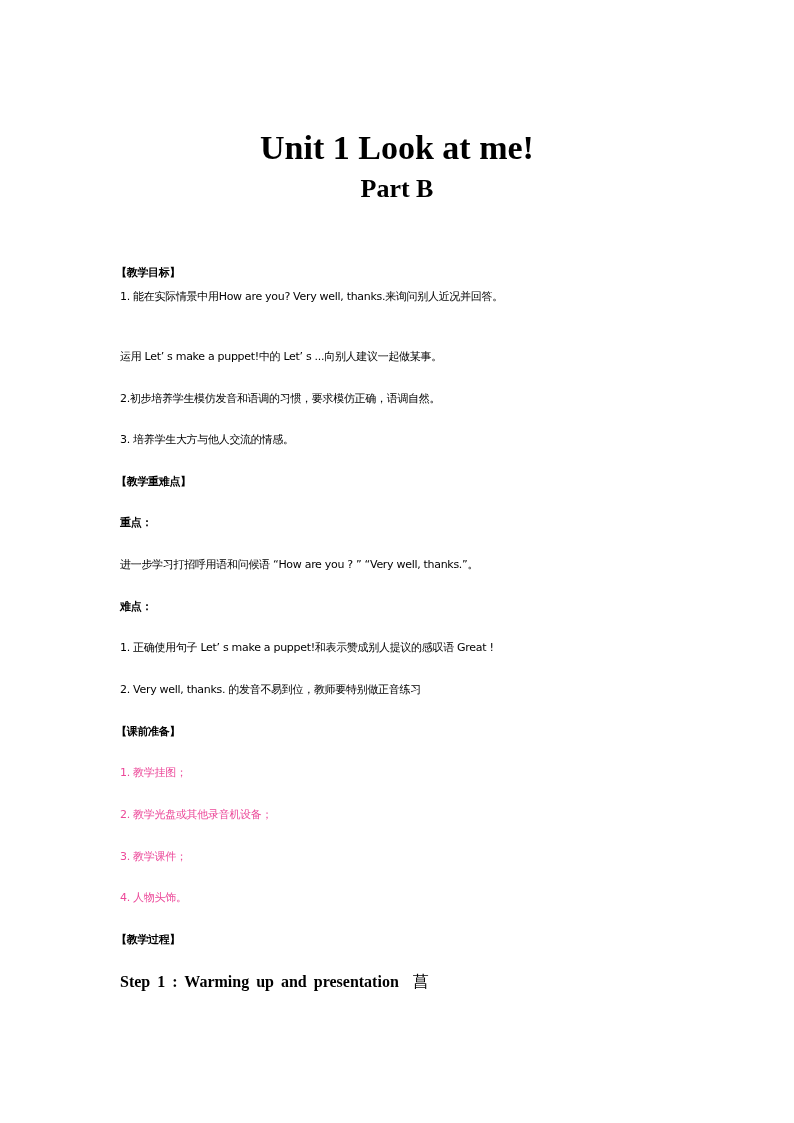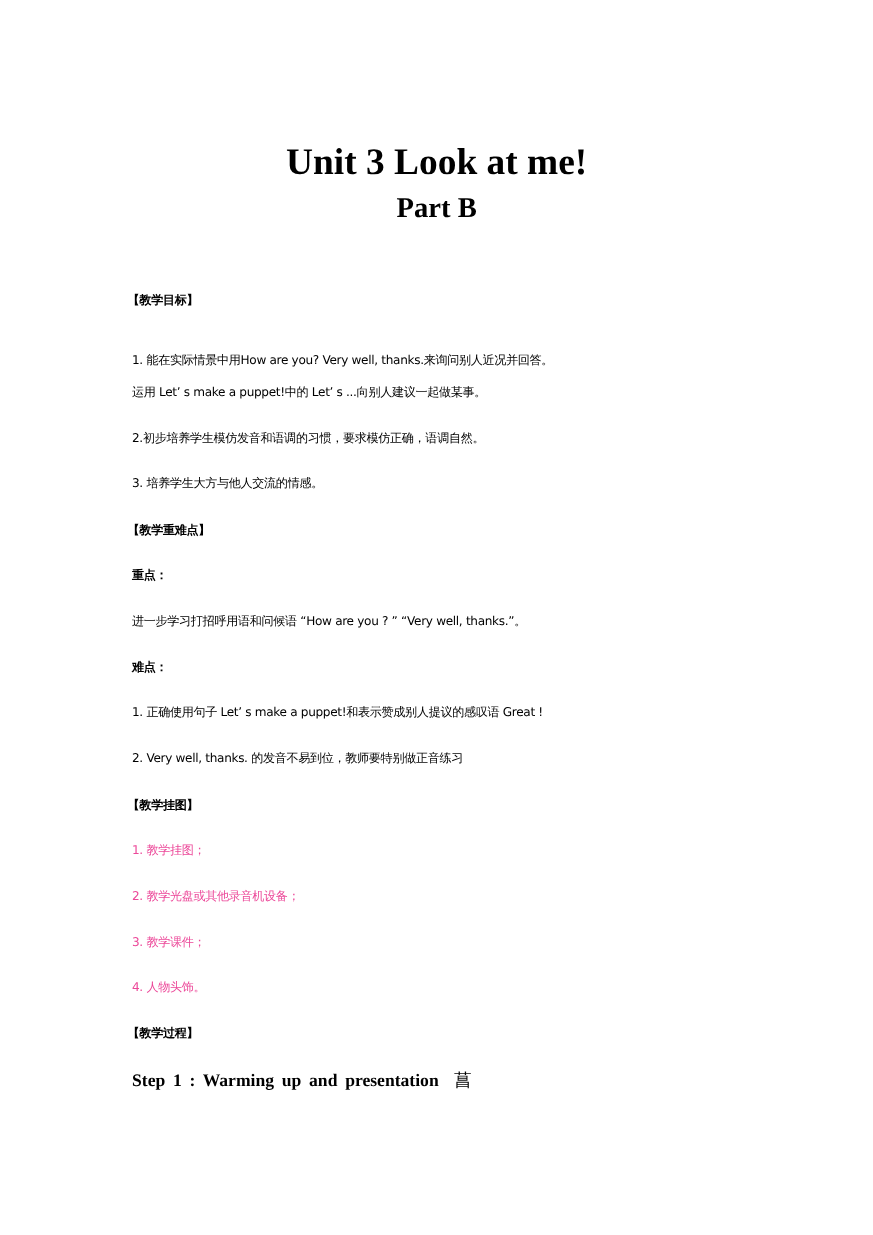--- a/index.html
+++ b/index.html
@@ -24,37 +24,37 @@
       position: absolute; left: 120px; white-space: nowrap;
       font-family: "Liberation Serif", "DejaVu Serif", serif; font-weight: bold; font-size: 16px; line-height: 20px;
       word-spacing: 3px;
     }
     .step .glyph { font-weight: normal; margin-left: 14px; font-family: "DejaVu Sans", sans-serif; }
   </style>
 </head>
 <body>
 
 <div class="page">
-  <div class="title t1">Unit 3 Look at me!</div>
+  <div class="title t1">Unit 1 Look at me!</div>
   <div class="title t2">Part B</div>
 
   <div class="line head" style="top:263px">【教学目标】</div>
-  <div class="line" style="top:318px">1.  能在实际情景中用How are you? Very well, thanks.来询问别人近况并回答。</div>
+  <div class="line" style="top:287px">1.  能在实际情景中用How are you? Very well, thanks.来询问别人近况并回答。</div>
   <div class="line" style="top:347px">运用  Let’  s make a puppet!中的 Let’  s  ...向别人建议一起做某事。</div>
   <div class="line" style="top:389px">2.初步培养学生模仿发音和语调的习惯，要求模仿正确，语调自然。</div>
   <div class="line" style="top:430px">3.  培养学生大方与他人交流的情感。</div>
 
   <div class="line head" style="top:472px">【教学重难点】</div>
   <div class="line sub" style="top:513px">重点：</div>
   <div class="line" style="top:555px">进一步学习打招呼用语和问候语 “How are you ? ” “Very well, thanks.”。</div>
   <div class="line sub" style="top:597px">难点：</div>
   <div class="line" style="top:638px">1.  正确使用句子 Let’ s make a puppet!和表示赞成别人提议的感叹语 Great !</div>
   <div class="line" style="top:680px">2. Very well, thanks. 的发音不易到位，教师要特别做正音练习</div>
 
-  <div class="line head" style="top:722px">【教学挂图】</div>
+  <div class="line head" style="top:722px">【课前准备】</div>
   <div class="line light" style="top:763px">1.  教学挂图；</div>
   <div class="line light" style="top:805px">2.  教学光盘或其他录音机设备；</div>
   <div class="line light" style="top:847px">3.  教学课件；</div>
   <div class="line light" style="top:888px">4.  人物头饰。</div>
 
   <div class="line head" style="top:930px">【教学过程】</div>
   <div class="step" style="top:972px">
     <span>Step 1 :  Warming  up  and  presentation</span><span class="glyph">菖</span>
   </div>
 </div>

